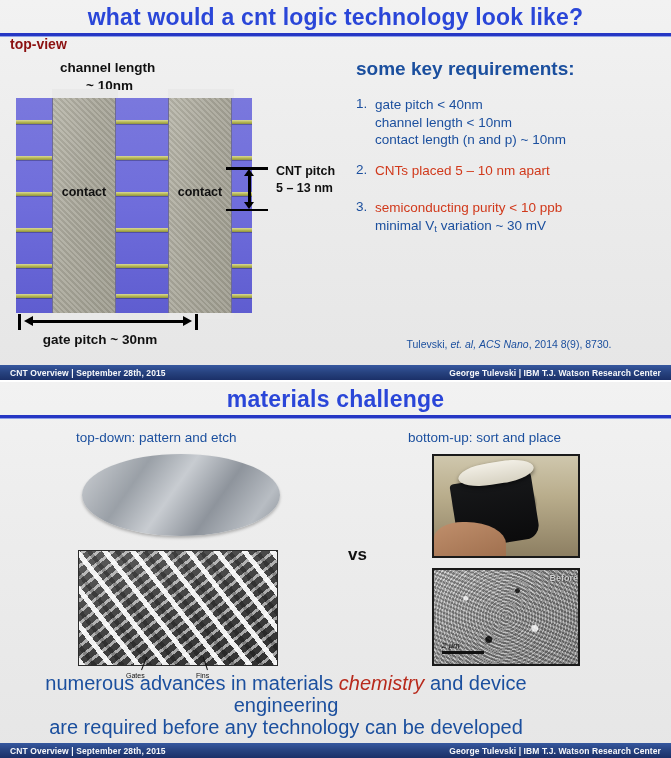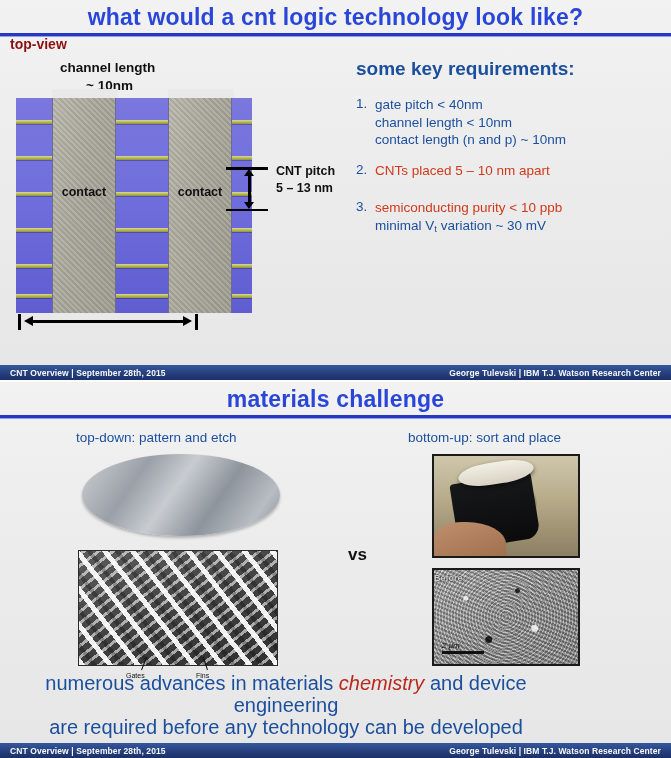--- a/index.html
+++ b/index.html
@@ -217,21 +217,21 @@
       radial-gradient(circle at 22% 30%, rgba(255,255,255,.75) 0 2px, rgba(0,0,0,0) 3px),
       radial-gradient(circle at 58% 22%, rgba(0,0,0,.75) 0 2px, rgba(0,0,0,0) 3px),
       radial-gradient(circle at 70% 62%, rgba(255,255,255,.8) 0 3px, rgba(0,0,0,0) 4px),
       radial-gradient(circle at 38% 74%, rgba(0,0,0,.8) 0 3px, rgba(0,0,0,0) 4px),
       repeating-radial-gradient(circle at 50% 50%, rgba(255,255,255,.18) 0 1px, rgba(0,0,0,.18) 1px 3px),
       repeating-linear-gradient(23deg, rgba(255,255,255,.25) 0 2px, rgba(0,0,0,.2) 2px 4px),
       linear-gradient(140deg,#b9b9b9 0%, #9d9d9d 50%, #8f8f8f 100%);
     overflow:hidden;
   }
   .sem2-title {
-    position:absolute; left:0; right:0; top:3px; text-align:left;
+    position:absolute; left:0; right:0; top:3px; text-align:right;
     font-size:9px; color:#cfcfcf; font-weight:bold; text-shadow: 0 0 2px #000;
   }
   .scalebar { position:absolute; left:8px; bottom:10px; }
   .scalebar .sb-line { width:42px; height:3px; background:#111; }
   .scalebar .sb-text { font-size:8px; color:#111; font-style:italic; margin-bottom:1px; }
 
   .closing {
     position:absolute; left:8px; width:556px; top: 290px; text-align:center;
     color:#1b4f9e; font-size:20px; line-height:22px;
   }
@@ -295,20 +295,21 @@
         <div class="pc-t2">5 – 13 nm</div>
       </div>
 
       <div class="gatepitch">
         <div class="gp-tick l"></div>
         <div class="gp-tick r"></div>
         <div class="gp-al"></div>
         <div class="gp-bar"></div>
         <div class="gp-ar"></div>
       </div>
+      <div class="gp-label">gate pitch ~ 30nm</div>
     </div>
 
     <div class="req-head">some key requirements:</div>
 
     <div class="req-list">
 
       <div class="req-item">
         <div class="req-num">1.</div>
         <div class="req-lines">
           <div class="req-line">gate pitch &lt; 40nm</div>
@@ -326,20 +327,25 @@
 
       <div class="req-item">
         <div class="req-num">3.</div>
         <div class="req-lines">
           <div class="req-line red">semiconducting purity &lt; 10 ppb</div>
           <div class="req-line"><span>minimal V<sub>t</sub> variation ~ 30 mV</span></div>
         </div>
       </div>
     </div>
 
+    <div class="citation">
+      <span>Tulevski,</span>
+      <i>et. al,</i>
+      <i>ACS Nano</i><span>, 2014 8(9), 8730.</span>
+    </div>
 
     <div class="footer">
       <span class="fl">CNT Overview | September 28th, 2015</span>
       <span class="fr">George Tulevski | IBM T.J. Watson Research Center</span>
     </div>
   </section>
 
   <section class="slide" id="slide2">
 
     <div class="slide-title">materials challenge</div>

